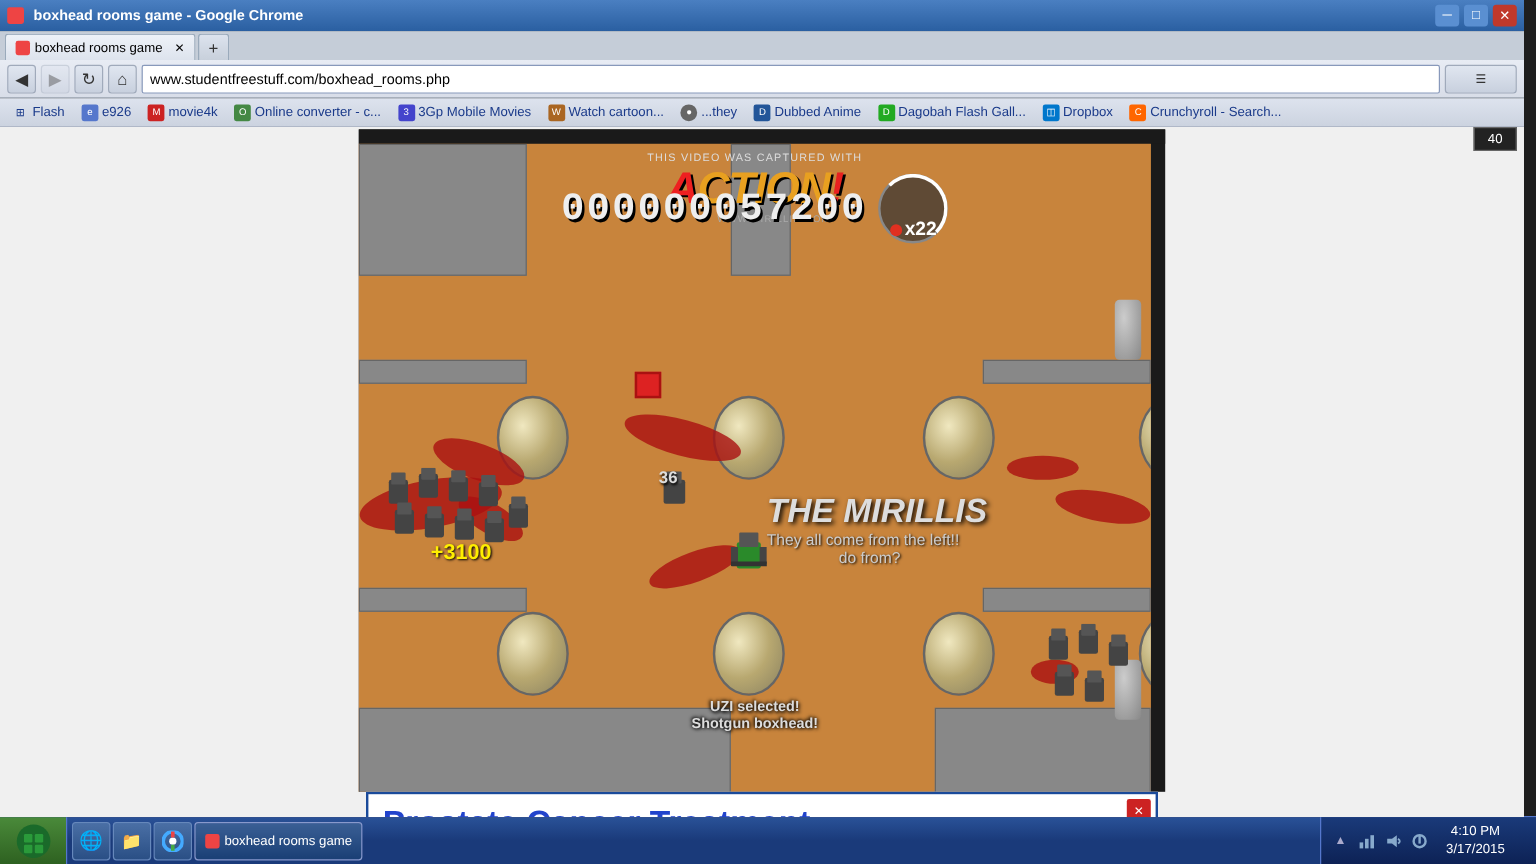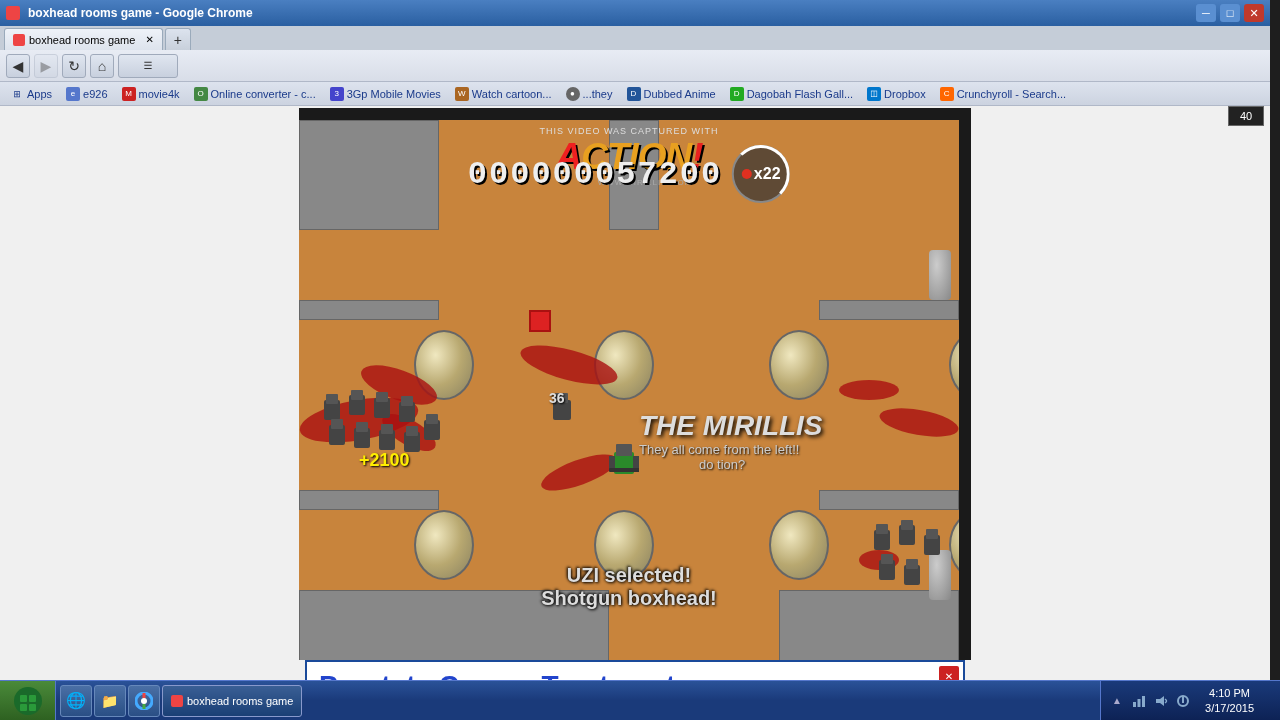--- a/index.html
+++ b/index.html
@@ -54,21 +54,21 @@
     
     #action-watermark { position: absolute; top: 6px; left: 50%; transform: translateX(-50%); text-align: center; z-index: 5; }
     #action-watermark .captured-text { color: #ddd; font-size: 9px; letter-spacing: 1px; }
     #action-watermark .action-logo { font-size: 37px; font-weight: 700; color: #e8a020; font-style: italic; letter-spacing: -1px; text-shadow: 2px 2px 0 #000; }
     #action-watermark .action-logo span { color: #ee2020; }
     #action-watermark .site-text { color: #aaa; font-size: 8px; letter-spacing: 1px; padding-left: 32px; }
 
     
     #score-display { position: absolute; top: 25px; left: 50%; transform: translateX(-50%); display: flex; align-items: center; gap: 10px; z-index: 5; }
     #score-num { font-family: 'Courier New', monospace; font-size: 32px; font-weight: bold; color: #eee; text-shadow: 2px 2px 0 #000; letter-spacing: 2px; }
-    #multiplier { background: rgba(50,50,50,0.7); border-radius: 50%; width: 58px; height: 58px; display: flex; flex-direction: column; align-items: center; justify-content: center; border: 2px solid #888; position: relative; }
+    #multiplier { background: rgba(50,50,50,0.7); border-radius: 50%; width: 58px; height: 58px; display: flex; flex-direction: column; align-items: center; justify-content: flex-end; border: 2px solid #888; position: relative; }
     #mult-inner { display: flex; align-items: center; gap: 2px; }
     #mult-dot { width: 10px; height: 10px; background: #e03020; border-radius: 50%; }
     #mult-text { color: white; font-size: 16px; font-weight: bold; }
     #mult-arc { position: absolute; top: -2px; left: -2px; width: 58px; height: 58px; border-radius: 50%; border: 3px solid transparent; border-top: 3px solid white; border-right: 3px solid white; }
 
     
     #counter-box { position: absolute; top: 0; right: 6px; width: 36px; height: 20px; background: #222; border: 1px solid #666; display: flex; align-items: center; justify-content: center; }
     #counter-val { color: white; font-size: 11px; }
 
     
@@ -76,21 +76,21 @@
     .blood { position: absolute; background: #aa1010; border-radius: 50%; opacity: 0.8; }
 
     
     #level-name { position: absolute; top: 290px; left: 340px; z-index: 6; }
     #level-title { font-size: 28px; font-weight: 900; color: #ddd; text-shadow: 2px 2px 4px #000; font-style: italic; }
     #level-subtitle { font-size: 13px; color: #ccc; text-shadow: 1px 1px 2px #000; text-align: left; }
     #level-subtitle2 { font-size: 13px; color: #ccc; text-shadow: 1px 1px 2px #000; text-align: left; padding-left: 60px; }
 
     
     #game-notifications { position: absolute; bottom: 50px; left: 50%; transform: translateX(-50%); text-align: center; z-index: 6; }
-    .notif-line { color: #ddd; font-size: 20px; font-weight: bold; text-shadow: 1px 1px 3px #000, -1px -1px 3px #000; }
+    .notif-line { color: #ddd; font-size: 12px; font-weight: bold; text-shadow: 1px 1px 3px #000, -1px -1px 3px #000; }
 
     
     #score-popup { position: absolute; top: 330px; left: 60px; color: #ffee00; font-size: 18px; font-weight: bold; text-shadow: 1px 1px 2px #000; z-index: 6; }
 
     
     #wave-counter { position: absolute; top: 270px; left: 250px; color: #ddd; font-size: 14px; font-weight: bold; text-shadow: 1px 1px 2px #000; z-index: 6; }
 
     
     #ad-banner { width: 660px; background: white; border: 2px solid #1a4a9a; margin-top: 0; padding: 8px 12px; position: relative; }
     #ad-title { font-size: 28px; font-weight: bold; color: #2244cc; }
@@ -119,27 +119,30 @@
     <div class="tab">
       <span style="font-size:14px;">+</span>
     </div>
   </div>
 
   <div id="nav-bar">
     <div class="nav-btn">◀</div>
     <div class="nav-btn disabled">▶</div>
     <div class="nav-btn">↻</div>
     <div class="nav-btn">⌂</div>
+    <div id="address-bar">
+      <input id="address-input" type="text" value="www.studentfreestuff.com/boxhead_rooms.php" style="">
+    </div>
     <div class="nav-btn" style="width:60px;font-size:10px;">☰</div>
   </div>
 
   <div id="bookmarks-bar">
     <div class="bookmark">
       <div class="bm-icon">⊞</div>
-      <span>Apps</span>
+      <span>Flash</span>
     </div>
     <div class="bookmark">
       <div class="bm-icon" style="background:#5577cc;color:white;border-radius:2px;width:14px;height:14px;font-size:8px;display:flex;align-items:center;justify-content:center;">e</div>
       <span>e926</span>
     </div>
     <div class="bookmark">
       <div class="bm-icon" style="background:#cc2222;color:white;border-radius:2px;width:14px;height:14px;font-size:8px;display:flex;align-items:center;justify-content:center;">M</div>
       <span>movie4k</span>
     </div>
     <div class="bookmark">
@@ -293,24 +296,24 @@
           <rect x="12" y="34" width="12" height="10" fill="#555" rx="1"></rect>
           <rect x="35" y="45" width="16" height="20" fill="#444" rx="2"></rect>
           <rect x="37" y="39" width="12" height="10" fill="#555" rx="1"></rect>
         </svg>
 
         <div id="wave-counter">36</div>
 
         <div id="level-name">
           <div id="level-title">THE MIRILLIS</div>
           <div id="level-subtitle">They all come from the left!!</div>
-          <div id="level-subtitle2">do tion?</div>
-        </div>
-
-        <div id="score-popup">+2100</div>
+          <div id="level-subtitle2">do from?</div>
+        </div>
+
+        <div id="score-popup">+3100</div>
 
         <div id="game-notifications">
           <div class="notif-line">UZI selected!</div>
           <div class="notif-line">Shotgun boxhead!</div>
         </div>
 
       </div>
     </div>
 
     <div id="ad-banner">

